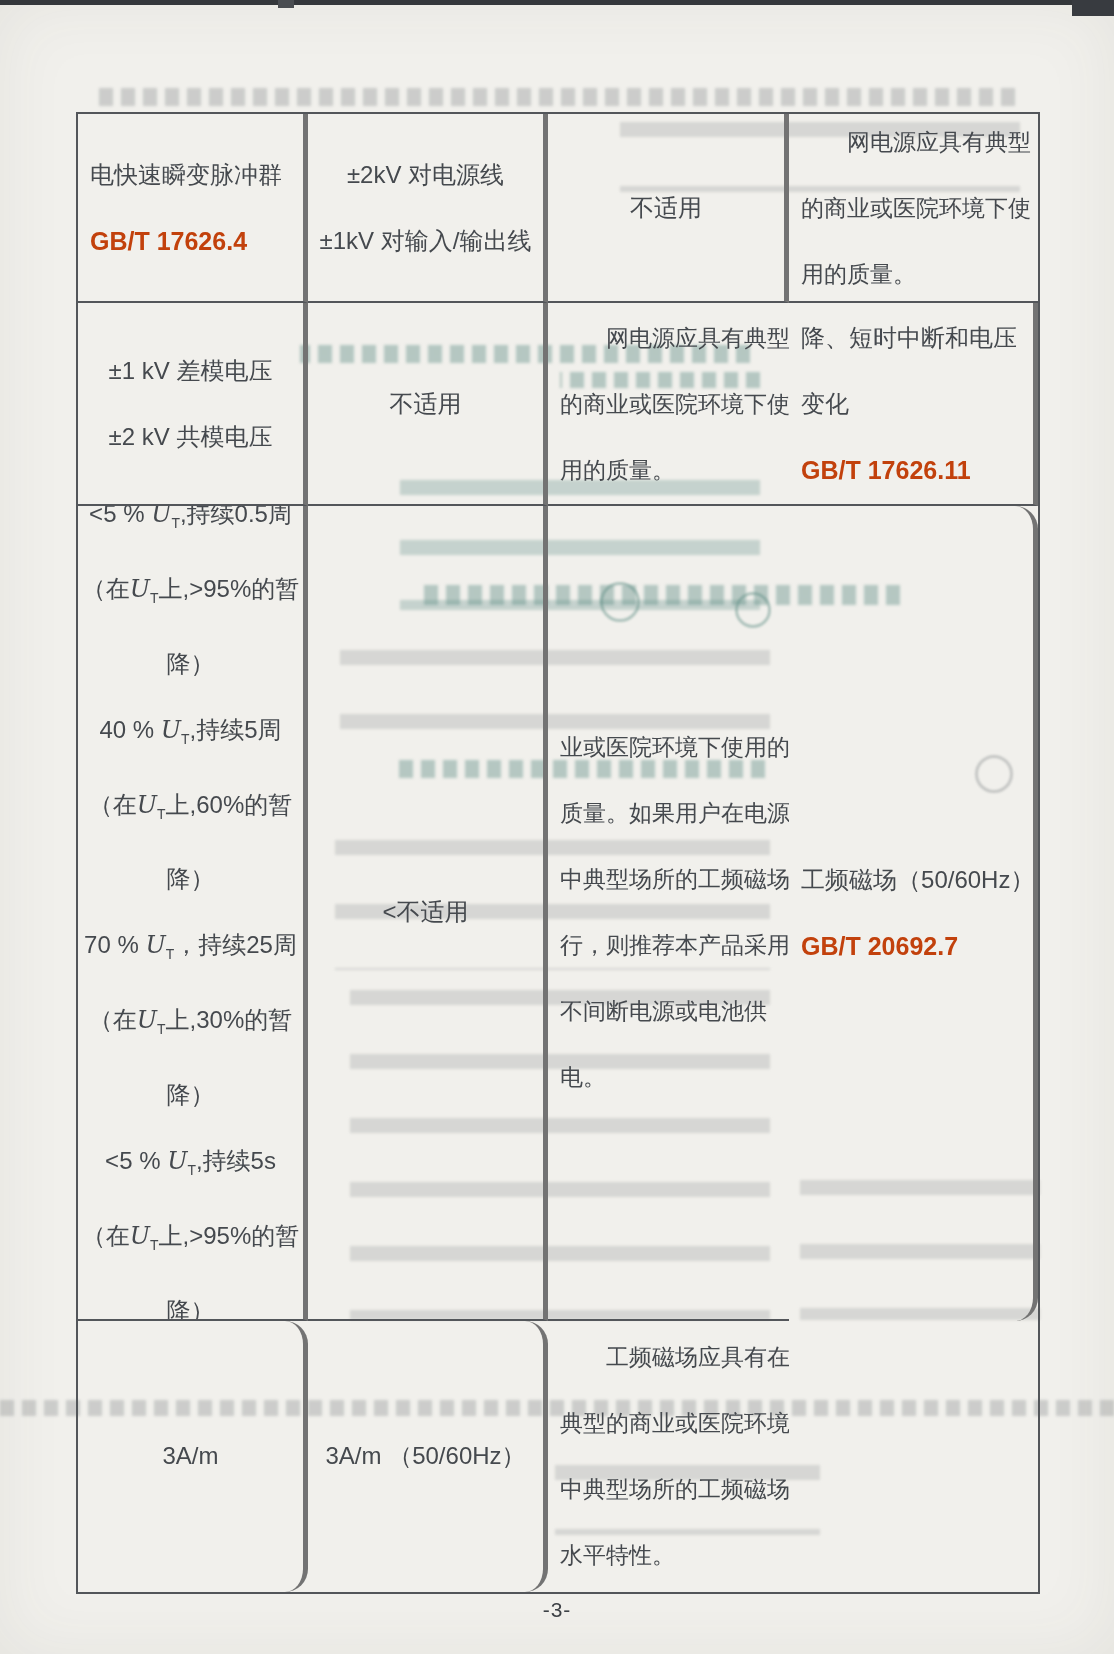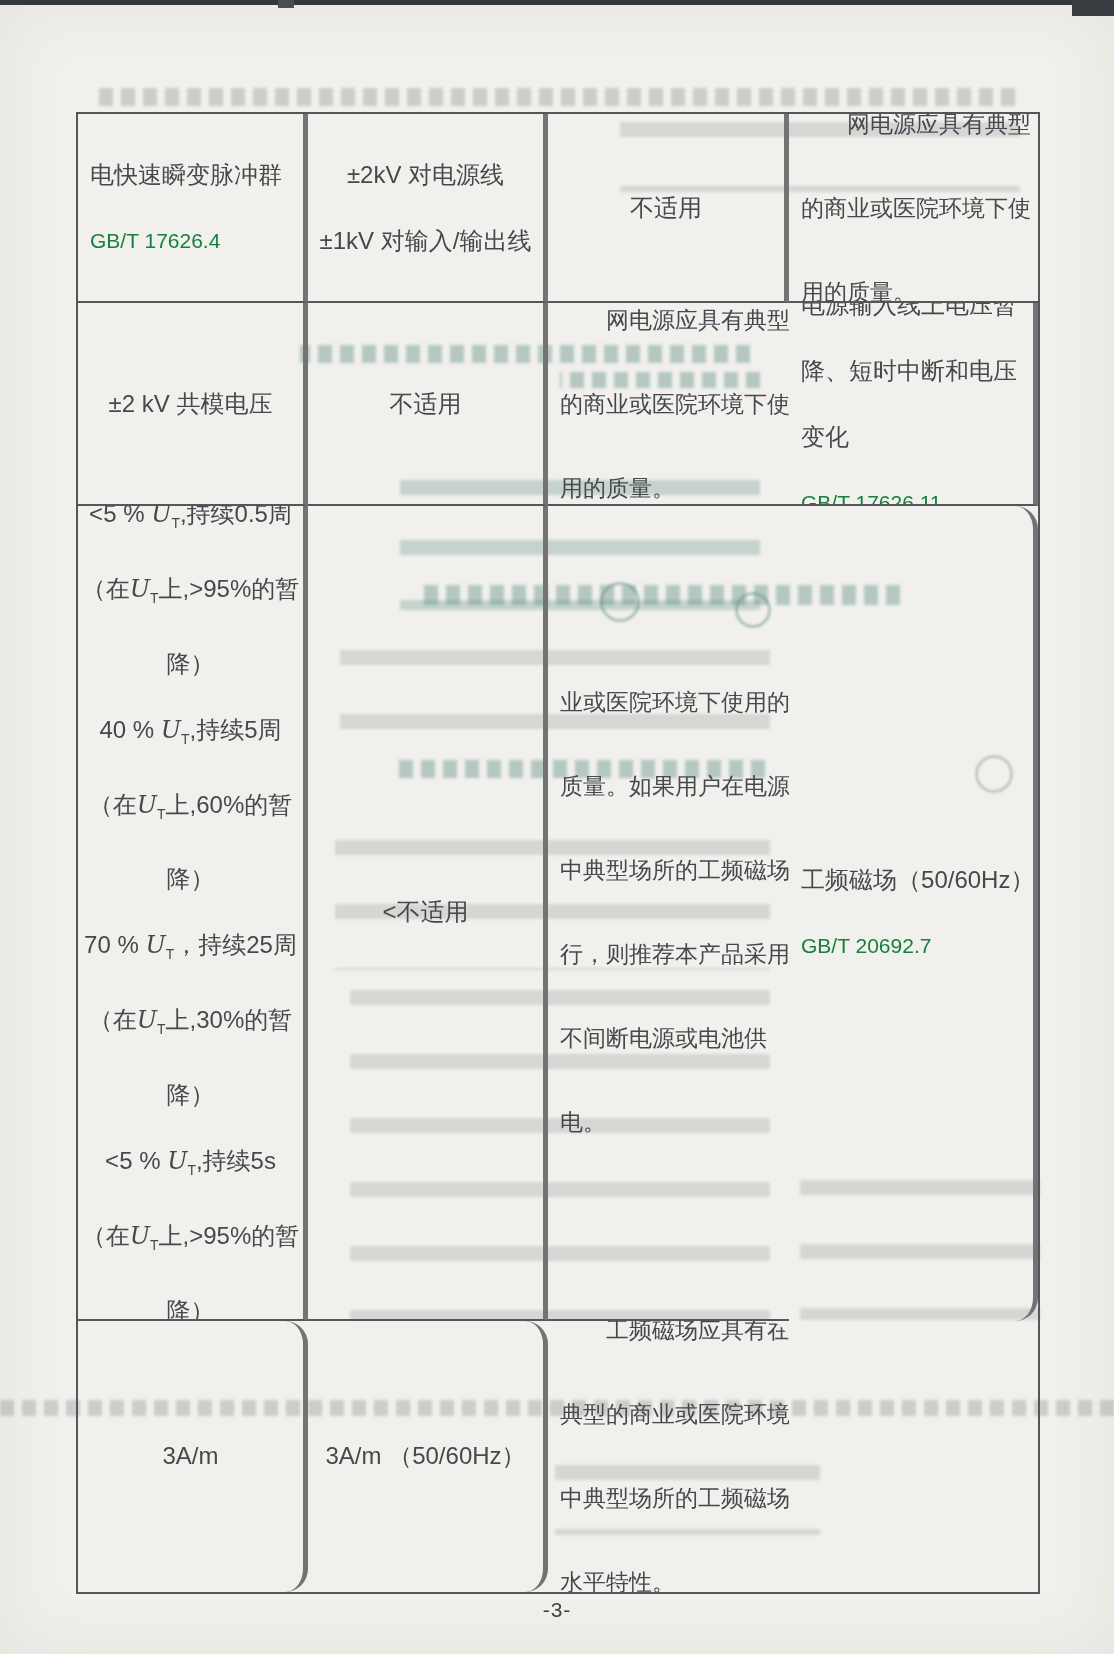--- a/index.html
+++ b/index.html
@@ -28,27 +28,27 @@
     position:absolute;left:76px;top:112px;width:964px;height:1482px;z-index:2;
     display:grid;box-sizing:border-box;
     grid-template-columns:231fr 241fr 242fr 250fr;
     grid-template-rows:190fr 203fr 817fr 272fr;
     border:2px solid #53565a;
   }
   .cell{
     box-sizing:border-box;border-right:5px solid #737373;border-bottom:2px solid #53565a;
     display:flex;flex-direction:column;justify-content:center;overflow:hidden;
   }
-  .cell.last-col{border-right:none;gap:18px;}
+  .cell.last-col{border-right:none;}
   .cell.last-row{border-bottom:none;border-radius:23px;}
   .cell.align-left{align-items:flex-start;text-align:left;padding:0 4px 0 12px;}
   .cell.align-center{align-items:center;text-align:center;padding:0 9px;}
   .line{line-height:66px;font-size:24px;white-space:nowrap;color:#45494e;}
   .col4 .line{font-size:23px;}
-  .line.bold{font-weight:normal;color:#15803d;font-size:21px;}
+  .line.bold{font-weight:bold;color:#c2410c;font-size:25px;}
   .line.indent{padding-left:46px;}
   .line i.u{font-style:italic;font-family:"DejaVu Serif","Liberation Serif",serif;}
   .line sub.t{font-size:0.58em;}
   
   .nudge-up{padding-bottom:78px;}
 
   .page-footer{
     position:absolute;top:1598px;left:0;width:100%;z-index:2;
     text-align:center;font-size:21px;color:#3d4146;letter-spacing:1px;
   }
@@ -92,33 +92,33 @@
     <div class="cell col3 align-center">
         <div class="line">不适用</div>
       </div>
     <div class="cell col4 last-col align-left">
         <div class="line indent">网电源应具有典型</div>
         <div class="line">的商业或医院环境下使</div>
         <div class="line">用的质量。</div>
       </div>
 
     <div class="cell col2 align-center">
+        <div class="line">±1 kV 差模电压</div>
         <div class="line">±2 kV 共模电压</div>
       </div>
     <div class="cell col3 align-center">
         <div class="line">不适用</div>
       </div>
     <div class="cell col4 last-col align-left">
         <div class="line indent">网电源应具有典型</div>
         <div class="line">的商业或医院环境下使</div>
         <div class="line">用的质量。</div>
       </div>
 
     <div class="cell col1 nudge-up align-left">
-        <div class="line">电源输入线上电压暂</div>
         <div class="line">降、短时中断和电压</div>
         <div class="line">变化</div>
         <div class="line bold">GB/T 17626.11</div>
       </div>
     <div class="cell col2 align-center">
         <div class="line">&lt;5 % <i class="u">U</i><sub class="t">T</sub>,持续0.5周</div>
         <div class="line">（在<i class="u">U</i><sub class="t">T</sub>上,&gt;95%的暂</div>
         <div class="line">降）</div>
         <div class="line">40 % <i class="u">U</i><sub class="t">T</sub>,持续5周</div>
         <div class="line">（在<i class="u">U</i><sub class="t">T</sub>上,60%的暂</div>

